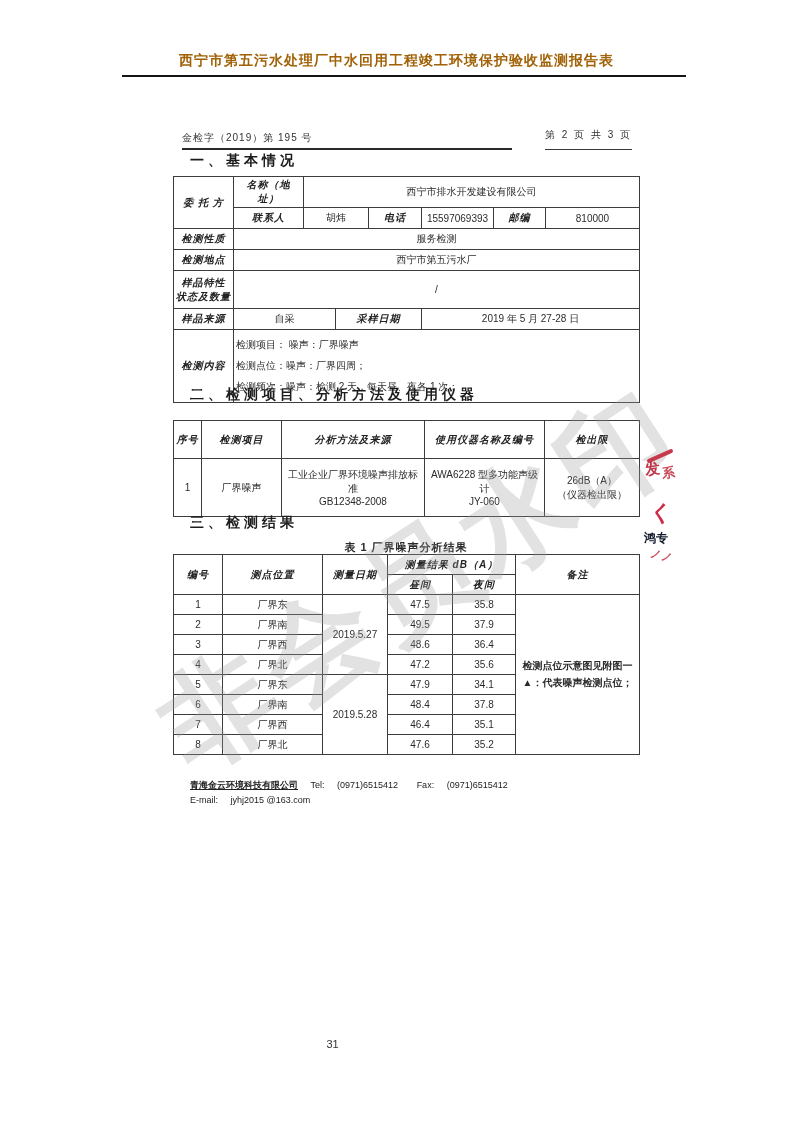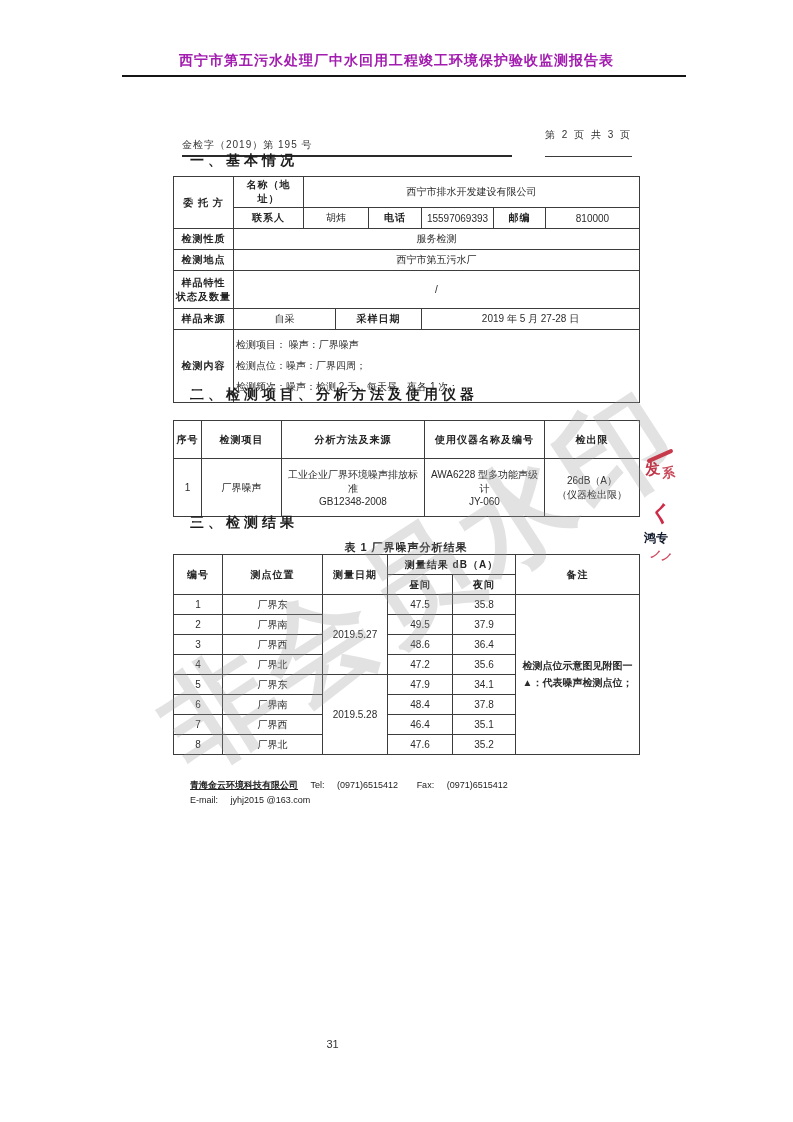--- a/index.html
+++ b/index.html
@@ -1,31 +1,31 @@
 <!DOCTYPE html>
 <html><head>
 <meta charset="utf-8">
 <style>
   html,body{margin:0;padding:0;background:#ffffff;}
   .page{position:relative;width:793px;height:1122px;background:#fff;overflow:hidden;
         font-family:"Liberation Sans","DejaVu Sans",sans-serif;color:#262626;}
   .doc-title{position:absolute;top:52px;left:0;width:793px;text-align:center;
-             font-size:14px;font-weight:bold;color:#a21caf;letter-spacing:1px;}
+             font-size:14px;font-weight:bold;color:#a16207;letter-spacing:1px;}
   .title-rule{position:absolute;top:75px;left:122px;width:564px;height:2px;background:#151515;}
   .doc-meta{position:absolute;top:128px;left:182px;width:450px;display:flex;align-items:flex-end;
             font-size:10px;color:#333;}
   .doc-no{width:330px;border-bottom:2px solid #2a2a2a;padding-bottom:3px;letter-spacing:1px;}
-  .page-ind{margin-left:auto;border-bottom:1px solid #3a3a3a;padding-bottom:14px;letter-spacing:2px;}
+  .page-ind{margin-left:auto;border-bottom:1px solid #3a3a3a;padding-bottom:7px;letter-spacing:2px;}
   .sec-title{position:absolute;left:190px;font-size:14px;font-weight:bold;color:#1c1c1c;letter-spacing:4px;}
   .s1{top:152px;} .s2{top:386px;} .s3{top:514px;}
   .t{position:absolute;left:173px;width:466px;border-collapse:collapse;table-layout:fixed;
      font-size:10px;color:#2b2b2b;}
   .t td,.t th{border:1px solid #3c3c3c;text-align:center;vertical-align:middle;
               padding:1px 2px;overflow:hidden;}
-  .t .lab,.t th{font-weight:bold;color:#232323;letter-spacing:1px;}
+  .t .lab,.t th{font-weight:bold;color:#232323;letter-spacing:1px;font-style:italic;}
   .t1{top:176px;} .t2{top:420px;} .t3{top:554px;}
   .pre{white-space:pre-line;}
   .content-cell{text-align:left;vertical-align:middle;padding-left:12px;}
   .content-line{margin:7px 0;text-align:left;}
   .caption{position:absolute;top:540px;left:173px;width:466px;text-align:center;
            font-size:11px;font-weight:bold;color:#2b2b2b;letter-spacing:1px;}
   .note-cell{text-align:left;padding-left:6px;font-weight:bold;}
   .note-line{margin:3px 0;}
   .footer{position:absolute;top:778px;left:190px;font-size:9px;color:#222;line-height:15px;}
   .company{font-weight:bold;text-decoration:underline;}

